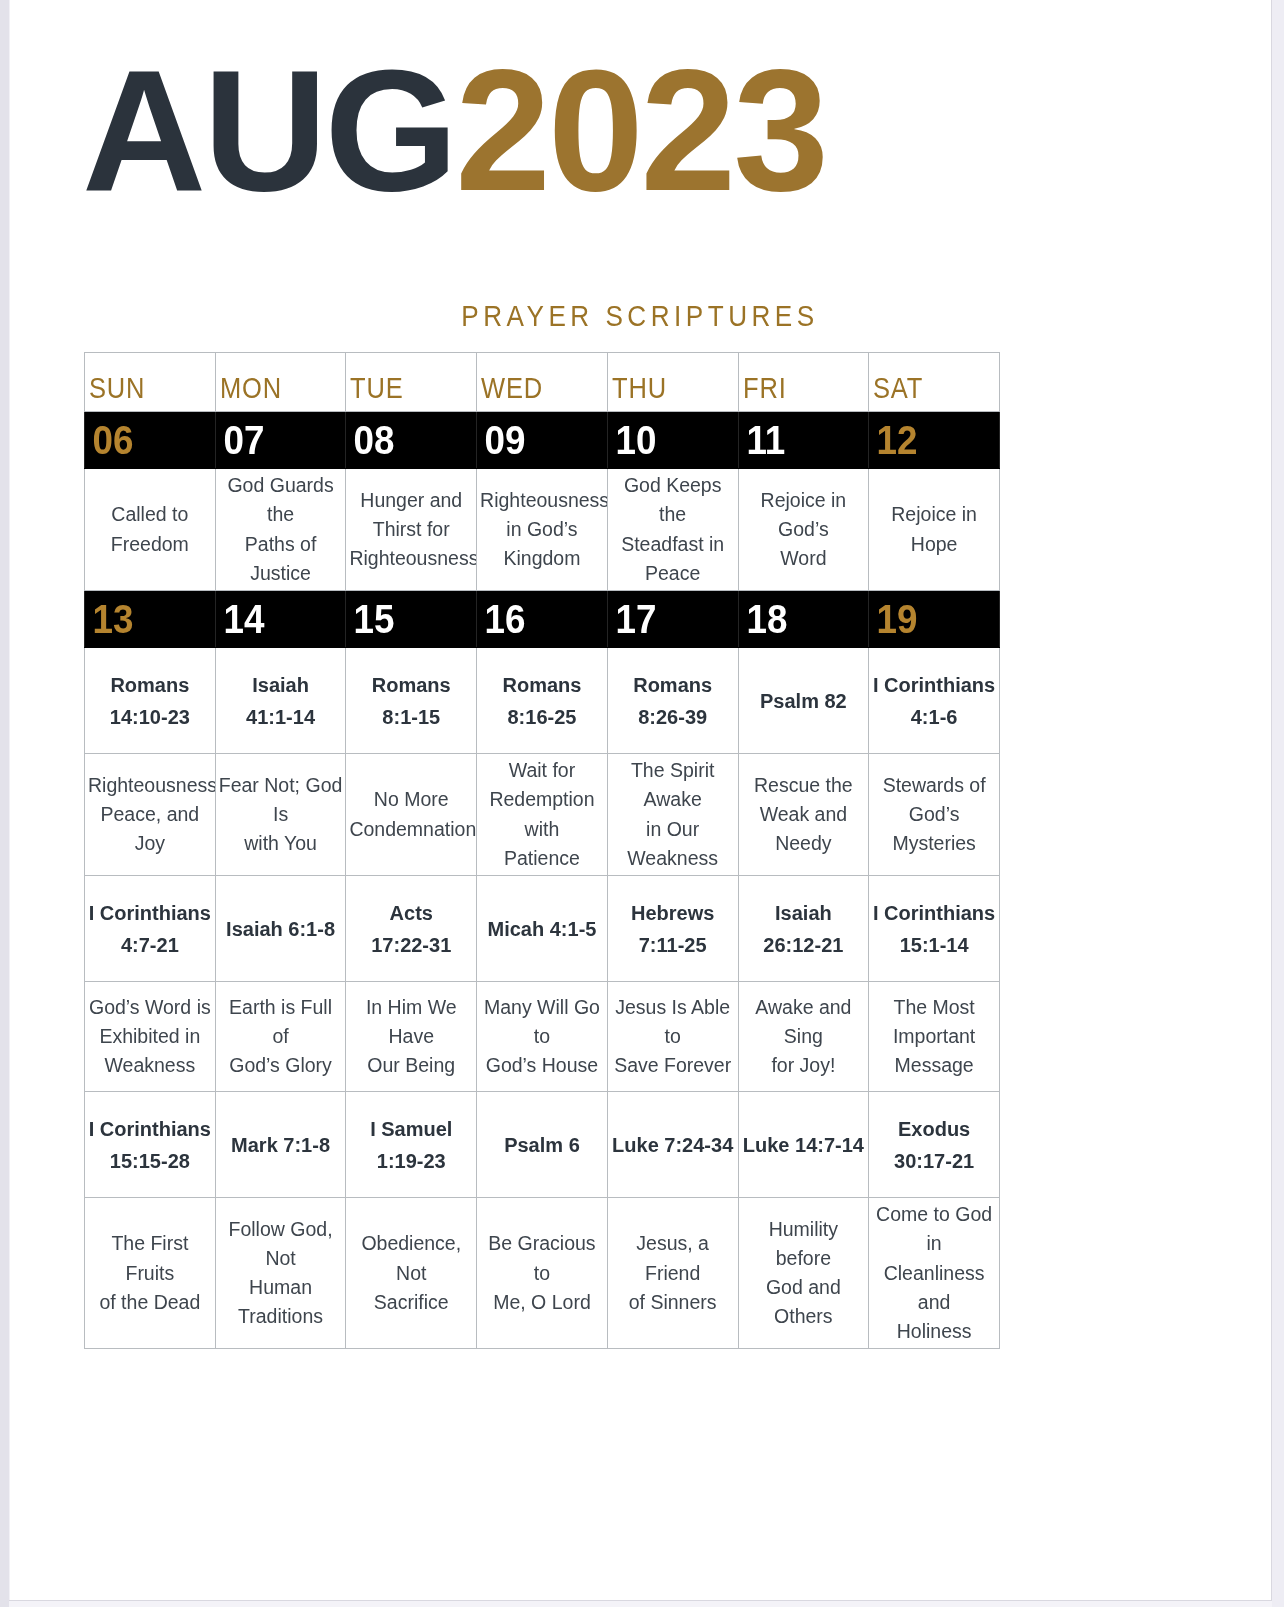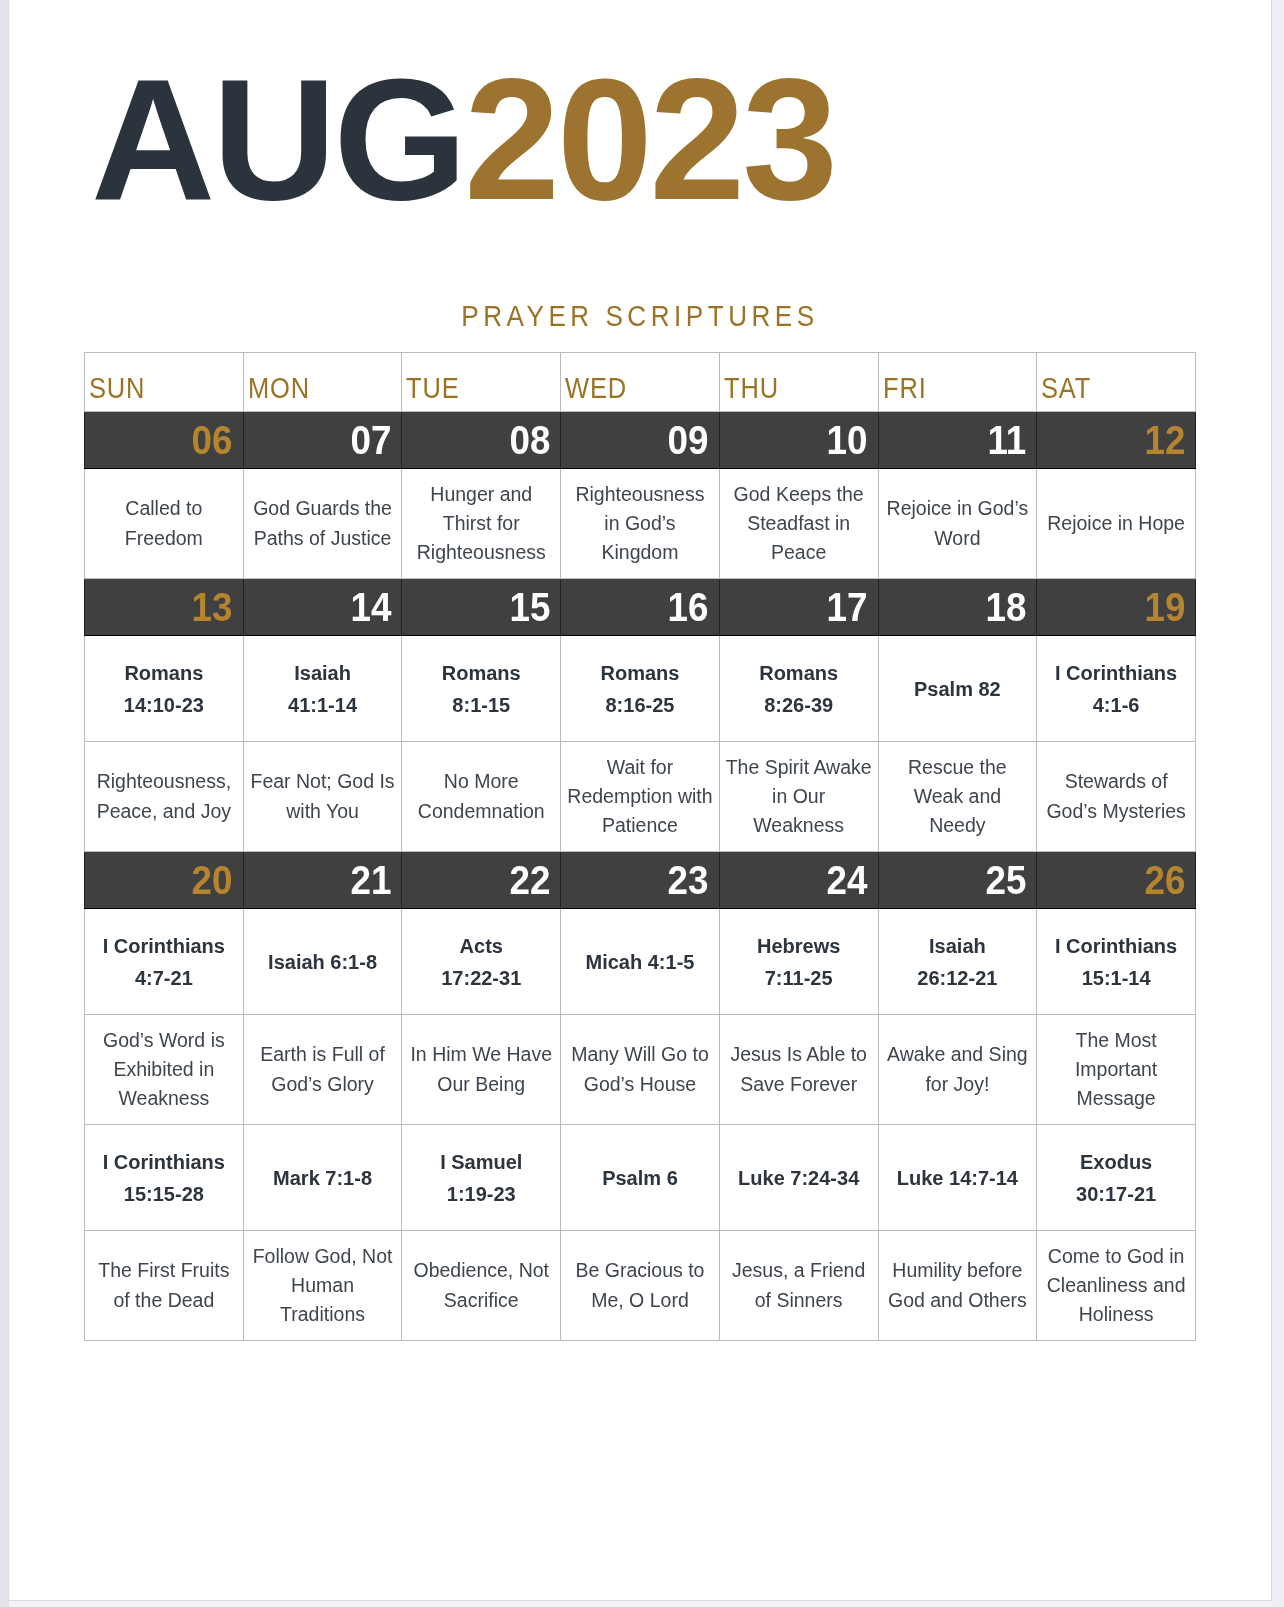--- a/index.html
+++ b/index.html
@@ -7,42 +7,42 @@
     width:1284px;height:1607px;position:relative;background:#ffffff;
     font-family:"Liberation Sans", sans-serif;overflow:hidden;
   }
   .edge-left{position:absolute;left:0;top:0;width:9px;height:1607px;
     background:#e3e2ea;border-right:1px solid #f2f1f6;}
   .edge-right{position:absolute;right:0;top:0;width:12px;height:1607px;
     background:#eeedf4;border-left:1px solid #d9d8e0;}
   .edge-bottom{position:absolute;left:9px;right:12px;bottom:0;height:6px;
     background:#f4f3f8;border-top:1px solid #d9d8e0;}
 
-  .title{position:absolute;left:82px;top:44px;margin:9px;
+  .title{position:absolute;left:82px;top:44px;margin:0;
     font-size:172px;font-weight:bold;letter-spacing:-3px;line-height:1.0;
     white-space:nowrap;}
   .t-month{color:#2b333c;}
   .t-year{color:#9c742f;}
 
   .subtitle{position:absolute;left:84px;top:300px;width:1112px;
     text-align:center;color:#9b7326;font-size:29px;font-weight:400;
     letter-spacing:5px;transform:scaleX(0.9);transform-origin:center;}
 
-  table.cal{position:absolute;left:84px;top:352px;width:1112px;
+  table.cal{position:absolute;left:84px;top:352px;width:916px;
     border-collapse:collapse;table-layout:fixed;}
   .cal th,.cal td{border:1px solid #b8bcc0;overflow:hidden;}
 
   tr.dow th{height:52px;vertical-align:bottom;text-align:left;
     padding:0 0 6px 4px;font-weight:400;}
   tr.dow th span{display:inline-block;color:#9b7326;font-size:30px;
     letter-spacing:1px;transform:scaleX(0.85);transform-origin:left center;
     white-space:nowrap;}
 
-  tr.dates td{height:56px;background:#404040;text-align:right;
-    padding:0 10px 0 16px;vertical-align:middle;
+  tr.dates td{height:56px;background:#000000;text-align:left;
+    padding:0 10px 0 4px;vertical-align:middle;
     border-top-color:#000;border-bottom-color:#000;
     border-left-color:#242424;border-right-color:#242424;}
   tr.dates td span{display:inline-block;color:#ffffff;font-size:40px;
     font-weight:bold;transform:scaleX(0.92);transform-origin:right center;
     white-space:nowrap;}
   tr.dates td:first-child span,
   tr.dates td:last-child span{color:#b5842f;}
 
   tr.scripture td{height:101px;text-align:center;vertical-align:middle;
     font-weight:bold;font-size:20px;color:#2c343d;line-height:1.6;
@@ -149,29 +149,20 @@
     <td>The Spirit Awake
 in Our
 Weakness</td>
     <td>Rescue the
 Weak and
 Needy</td>
     <td>Stewards of
 God’s Mysteries</td>
   </tr>
 
-  <tr class="dates">
-    <td><span>20</span></td>
-    <td><span>21</span></td>
-    <td><span>22</span></td>
-    <td><span>23</span></td>
-    <td><span>24</span></td>
-    <td><span>25</span></td>
-    <td><span>26</span></td>
-  </tr>
   <tr class="scripture">
     <td>I Corinthians
 4:7-21</td>
     <td>Isaiah 6:1-8</td>
     <td>Acts
 17:22-31</td>
     <td>Micah 4:1-5</td>
     <td>Hebrews
 7:11-25</td>
     <td>Isaiah

